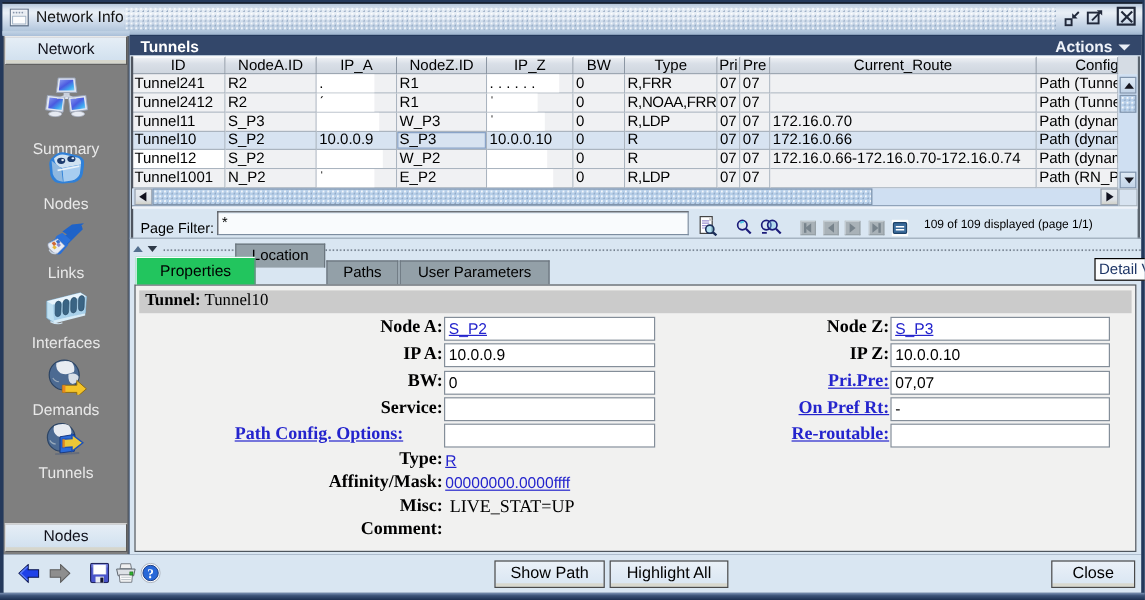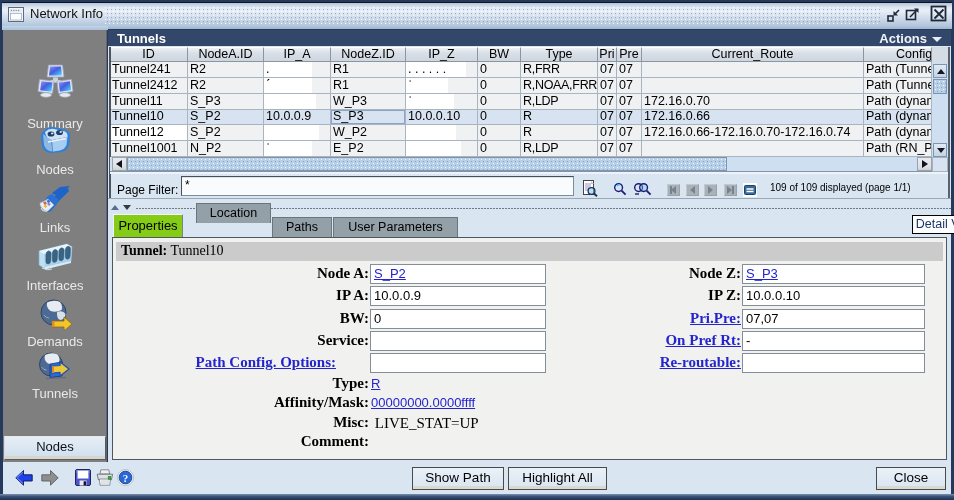--- a/index.html
+++ b/index.html
@@ -81,20 +81,21 @@
   <rect x="2.5" y="4.5" width="9" height="9" fill="none" stroke="#20283a" stroke-width="1.6"></rect>
   <path d="M6 11 L12.5 4.5" stroke="#20283a" stroke-width="1.6" fill="none"></path>
   <path d="M14.5 2.5 l0 4.5 l-4.5 -4.5 z" fill="#20283a"></path>
 </svg>
 <svg class="abs" style="left:930px;top:5px" width="18" height="18" viewBox="0 0 18 18">
   <rect x="1.5" y="1.5" width="14" height="14" fill="none" stroke="#20283a" stroke-width="1.8"></rect>
   <path d="M4.5 4.5 L13.5 13.5 M13.5 4.5 L4.5 13.5" stroke="#20283a" stroke-width="1.8"></path>
 </svg>
 
 <div id="sidebar2" class="abs" style="left:3px;top:30px;width:104px;height:432px;">
+  <div class="sbtn" style="top:0px;height:24px;line-height:19px;">Network<span class="inner"></span></div>
   <div class="sbtn" style="top:406px;height:24px;line-height:19px;">Nodes<span class="inner"></span></div>
   <div class="slabel" style="top:86px;">Summary</div>
   <div class="slabel" style="top:132px;">Nodes</div>
   <div class="slabel" style="top:190px;">Links</div>
   <div class="slabel" style="top:248px;">Interfaces</div>
   <div class="slabel" style="top:304px;">Demands</div>
   <div class="slabel" style="top:356px;">Tunnels</div>
 </div>
 <div id="icons"></div>
 
@@ -255,21 +256,21 @@
 <path d="M3.5 6h7M3.5 8.5h7" stroke="#fff" stroke-width="1.3"></path>
 </svg>
 <div class="abs" style="left:770px;top:182px;font-size:10px;color:#000;">109 of 109 displayed (page 1/1)</div>
 <div class="abs" style="left:108px;top:198px;width:843px;height:1px;background:#9aa8b6;"></div>
 <div class="abs" style="left:136px;top:207px;width:815px;height:3px;background-image:radial-gradient(circle at 1px 1.5px, #6e7a88 0 0.6px, transparent 0.9px);background-size:3px 3px;"></div>
 <div class="arr" style="left:111px;top:205px;border-left:4px solid transparent;border-right:4px solid transparent;border-bottom:5px solid #54708e;"></div>
 <div class="arr" style="left:123px;top:205px;border-left:4px solid transparent;border-right:4px solid transparent;border-top:5px solid #2e3a48;"></div>
 <div class="tab" style="left:196px;top:203px;width:75px;height:20px;background:#93a0a8;line-height:18px;border-color:#6a757e;">Location</div>
 <div class="tab" style="left:272px;top:217px;width:60px;height:20px;background:#93a0a8;line-height:18px;border-color:#6a757e;">Paths</div>
 <div class="tab" style="left:333px;top:217px;width:125px;height:20px;background:#93a0a8;line-height:18px;border-color:#6a757e;">User Parameters</div>
-<div class="tab" style="left:113px;top:214px;width:70px;height:23px;background:#84cc16;line-height:21px;z-index:3;border-color:#fafcfe #7a848e #d5e4f2 #eef4fa;font-size:13px;">Properties</div>
+<div class="tab" style="left:113px;top:214px;width:100px;height:23px;background:#22c55e;line-height:21px;z-index:3;border-color:#fafcfe #7a848e #d5e4f2 #eef4fa;font-size:13px;">Properties</div>
 <div class="abs" style="left:912px;top:215px;width:70px;height:19px;background:#fcfdfe;border:1px solid #000000;box-sizing:border-box;font-size:12.5px;color:#1d3566;text-align:center;line-height:17px;">Detail View</div>
 <div class="abs" style="left:112px;top:236.5px;width:835px;height:223.5px;background:#f1f1f0;border:1.5px solid #4e565e;box-sizing:border-box;"></div>
 <div class="abs" style="left:116px;top:242px;width:827px;height:19px;background:#cbcbcb;"></div>
 <div class="abs" style="left:121px;top:243px;font-family:'Liberation Serif',serif;font-size:14px;color:#000;"><b>Tunnel:</b> Tunnel10</div>
 <div class="plabel" style="left:109px;top:265px;width:260px;">Node A:</div>
 <div class="pbox" style="left:370px;top:264px;width:176px;"><span class="link">S_P2</span></div>
 <div class="plabel" style="left:109px;top:287px;width:260px;">IP A:</div>
 <div class="pbox" style="left:370px;top:286px;width:176px;">10.0.0.9</div>
 <div class="plabel" style="left:109px;top:310px;width:260px;">BW:</div>
 <div class="pbox" style="left:370px;top:309px;width:176px;">0</div>

